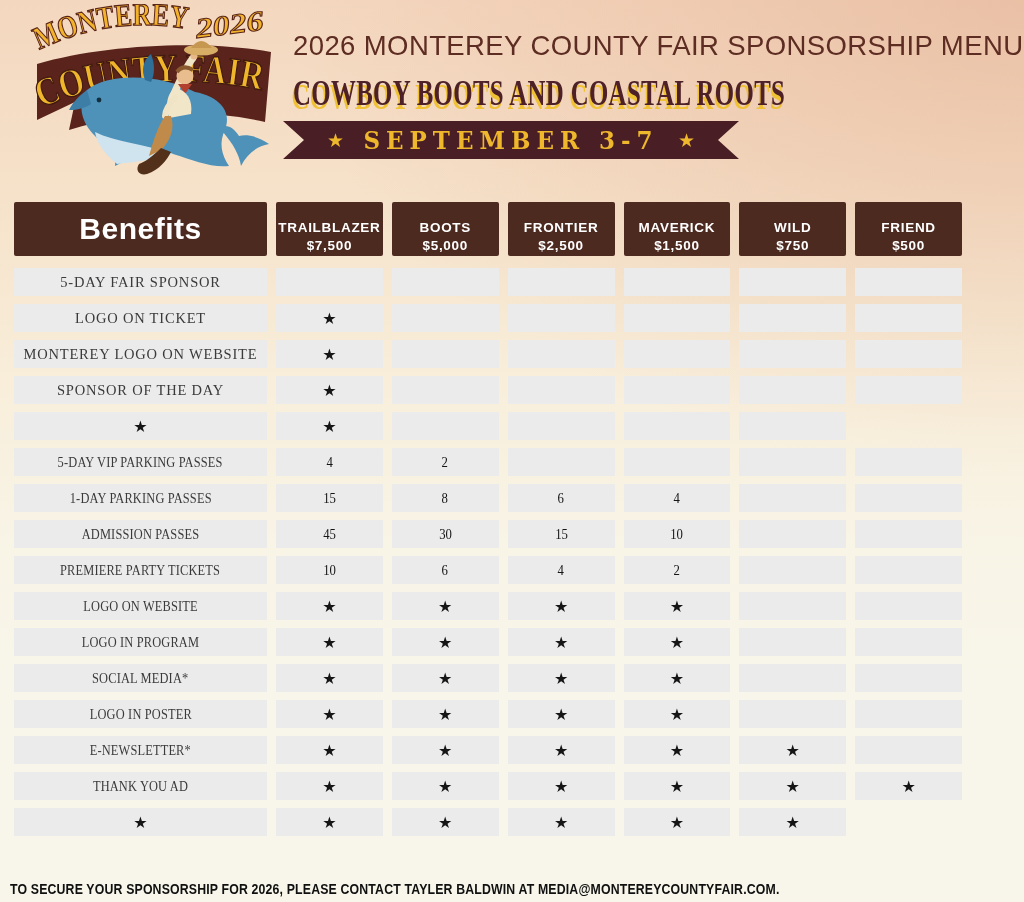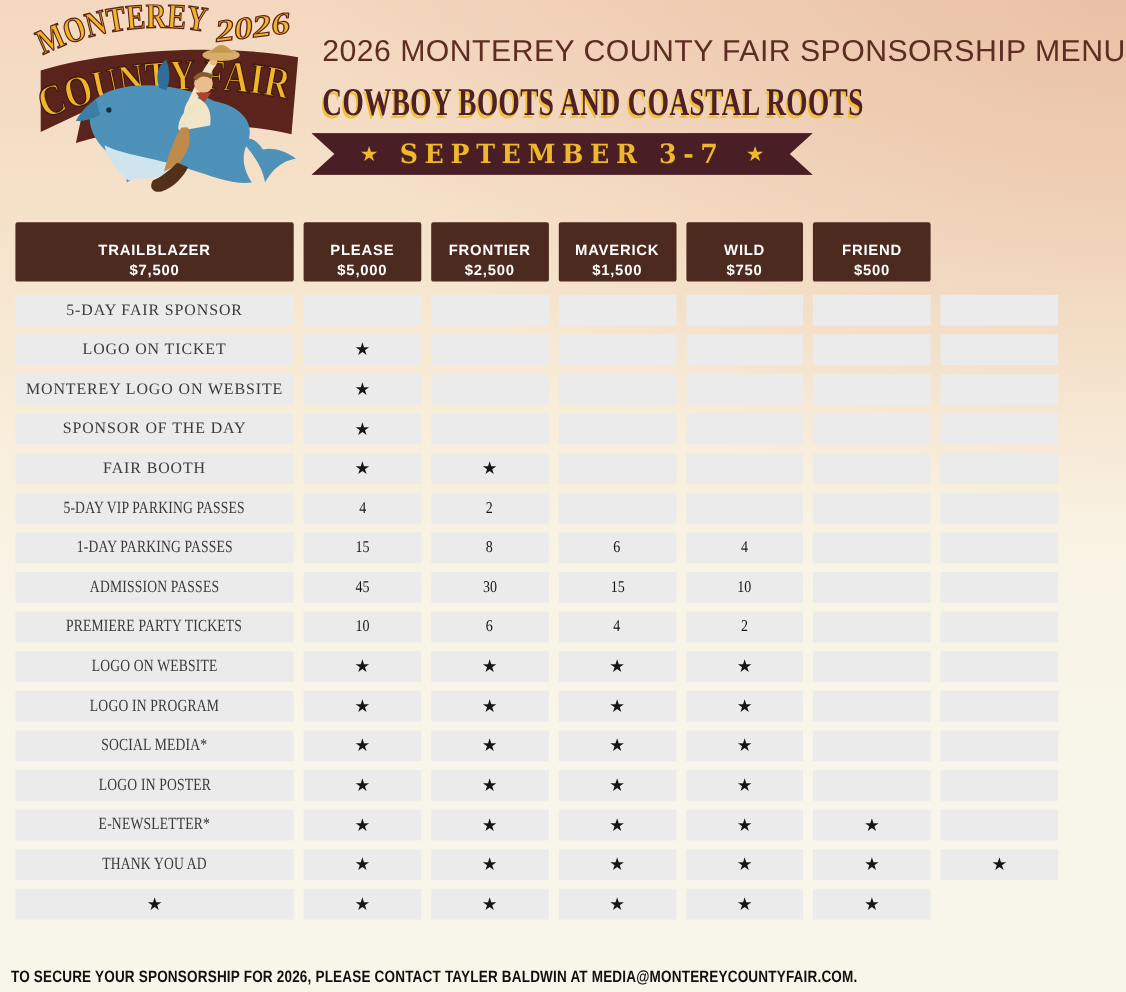--- a/index.html
+++ b/index.html
@@ -143,27 +143,28 @@
   <h1 class="main-title">2026 MONTEREY COUNTY FAIR SPONSORSHIP MENU</h1>
   <div class="subtitle">COWBOY BOOTS AND COASTAL ROOTS</div>
 
   <div class="ribbon">
     <span class="star-glyph">★</span>
     <span class="ribbon-text">SEPTEMBER 3-7</span>
     <span class="star-glyph">★</span>
   </div>
 
   <div class="tbl-head">
+    <div class="benefits-hd">Benefits</div>
 
   <div class="tier-cell">
         <div class="tier-name">TRAILBLAZER</div>
         <div class="tier-price">$7,500</div>
       </div>
       <div class="tier-cell">
-        <div class="tier-name">PLEASE</div>
+        <div class="tier-name">BOOTS</div>
         <div class="tier-price">$5,000</div>
       </div>
       <div class="tier-cell">
         <div class="tier-name">FRONTIER</div>
         <div class="tier-price">$2,500</div>
       </div>
       <div class="tier-cell">
         <div class="tier-name">MAVERICK</div>
         <div class="tier-price">$1,500</div>
       </div>
@@ -264,23 +265,20 @@
           <span></span>
         </div>
         <div class="cell value-cell num">
           <span></span>
         </div>
         <div class="cell value-cell num">
           <span></span>
         </div>
       </div>
       <div class="row">
-        <div class="cell label-cell">
-          <span class="label-text">FAIR BOOTH</span>
-        </div>
         <div class="cell value-cell star">
           <span>★</span>
         </div>
         <div class="cell value-cell star">
           <span>★</span>
         </div>
         <div class="cell value-cell num">
           <span></span>
         </div>
         <div class="cell value-cell num">

